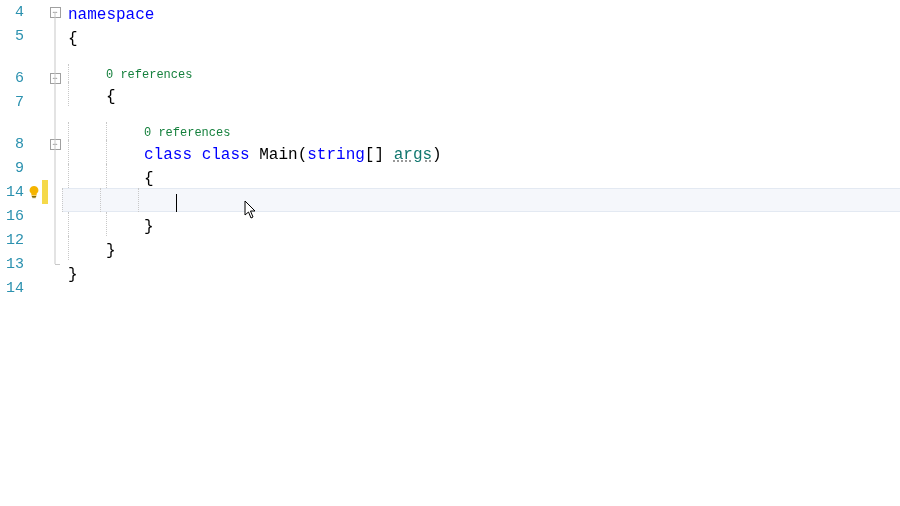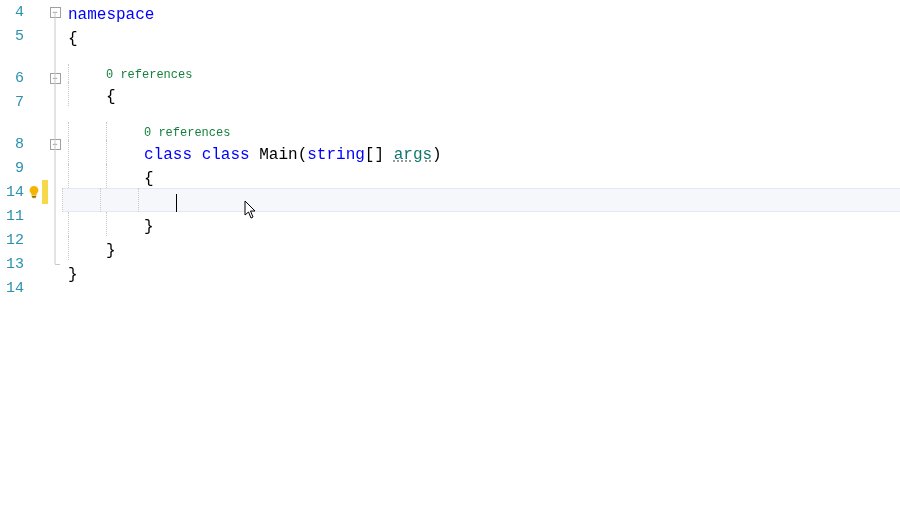--- a/index.html
+++ b/index.html
@@ -238,21 +238,21 @@
           <rect x="6" y="14" width="4" height="1" fill="#8a6d00"></rect>
         </svg>
       </span>
       <span class="change-marker change-modified"></span>
       <span class="outline-col">
         <span class="outline-line outline-line-full"></span>
       </span>
     </div>
 
     <div class="gutter-row">
-      <span class="line-number">11</span>
+      <span class="line-number">16</span>
       <span class="glyph-margin"></span>
       <span class="change-marker"></span>
       <span class="outline-col">
         <span class="outline-line outline-line-full"></span>
       </span>
     </div>
 
     <div class="gutter-row">
       <span class="line-number">12</span>
       <span class="glyph-margin"></span>

